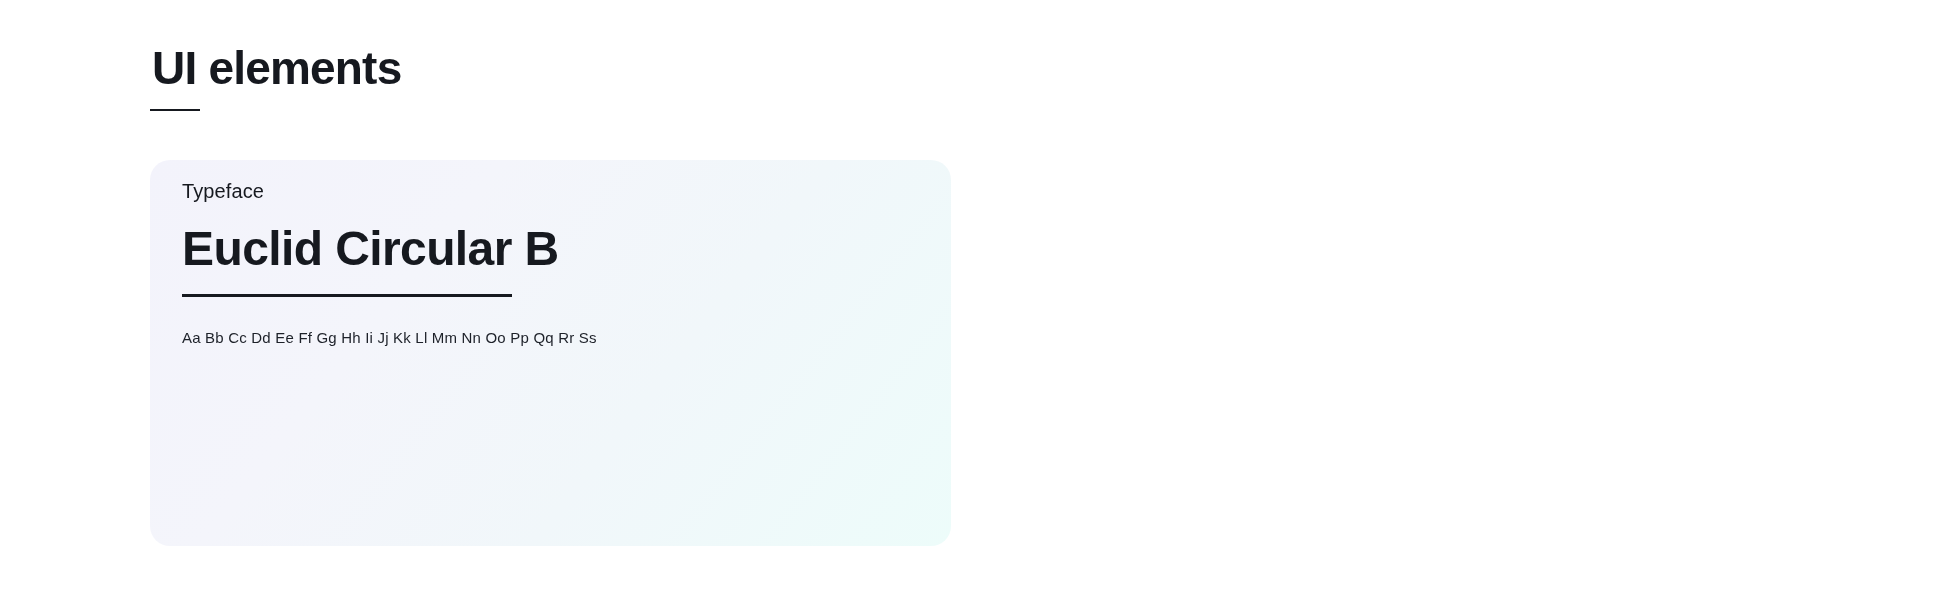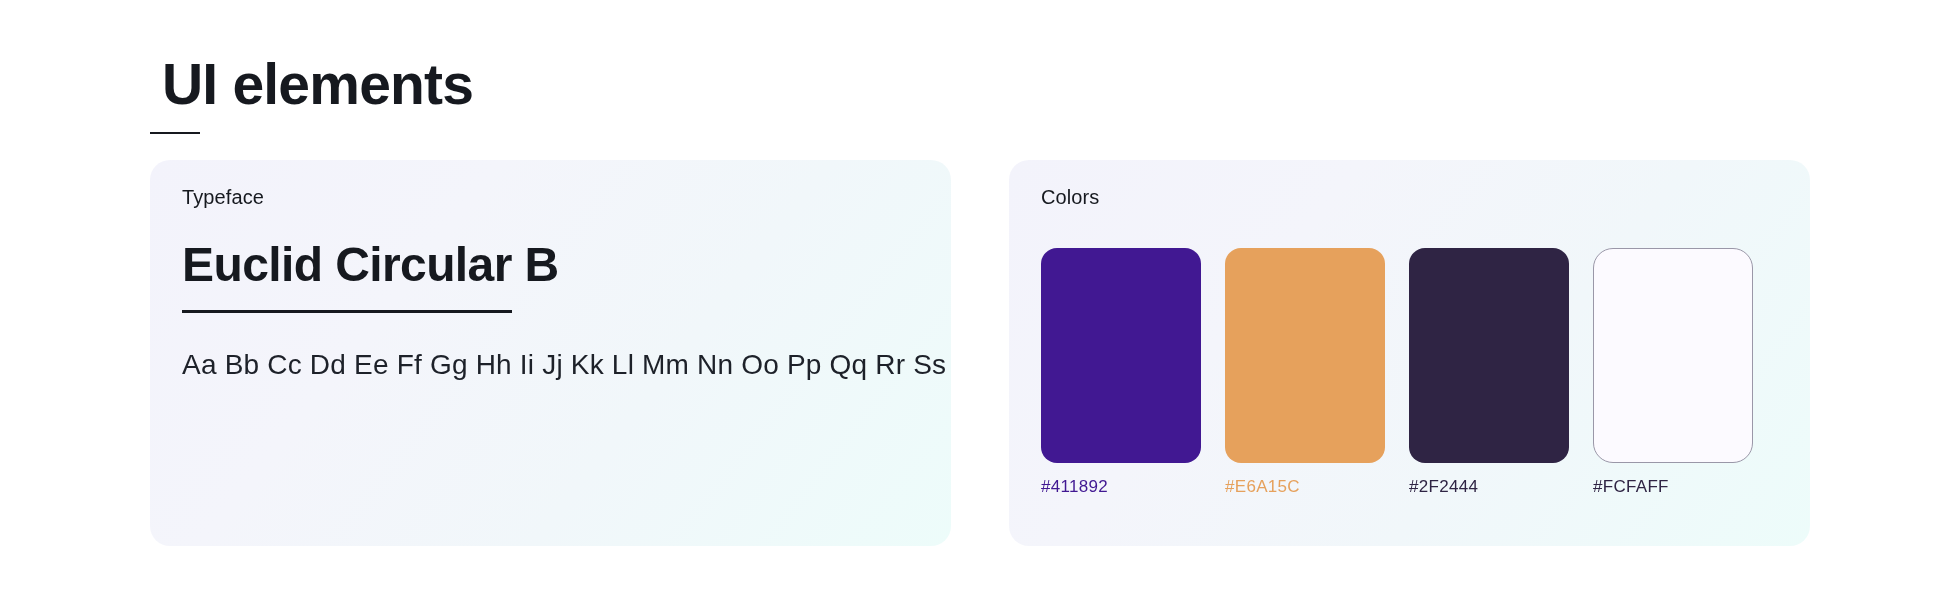--- a/index.html
+++ b/index.html
@@ -22,26 +22,26 @@
     height: 596px;
   }
 
   
   .section-head {
     position: absolute;
     left: 150px;
     top: 40px;
   }
   .section-title {
-    font-size: 57px;
+    font-size: 46px;
     font-weight: 700;
     letter-spacing: -0.8px;
     color: #16191f;
     line-height: 1.15;
-    margin: 12px;
+    margin: 2px;
     white-space: nowrap;
   }
   .section-rule {
     width: 50px;
     height: 2px;
     background: #16191f;
     margin-top: 14px;
   }
 
   
@@ -63,32 +63,32 @@
     background: linear-gradient(128deg,
                 #f3f3fb 0%,
                 #f4f5fb 32%,
                 #f1f7fa 62%,
                 #edfcfa 100%);
     overflow: hidden;
   }
   .card-label {
     position: absolute;
     left: 32px;
-    top: 26px;
+    top: 20px;
     font-size: 20px;
     font-weight: 400;
     color: #16191f;
     letter-spacing: 0.1px;
   }
 
   
   .typeface-body {
     position: absolute;
     left: 32px;
-    top: 76px;
+    top: 60px;
     right: 32px;
   }
   .typeface-name {
     font-size: 48px;
     font-weight: 700;
     letter-spacing: -0.6px;
     color: #16191f;
     line-height: 1.2;
     margin: 0;
     white-space: nowrap;
@@ -96,21 +96,21 @@
   .typeface-rule {
     width: 330px;
     height: 3px;
     background: #16191f;
     margin-top: 16px;
   }
   .specimen {
     margin-top: 28px;
   }
   .specimen-line {
-    font-size: 28px;
+    font-size: 15px;
     font-weight: 400;
     color: #1d2129;
     line-height: 1.68;
     letter-spacing: 0.2px;
     white-space: nowrap;
   }
   .specimen-line.digits {
     letter-spacing: 1.6px;
   }
 
@@ -161,37 +161,15 @@
       <div class="typeface-body">
         <div class="typeface-name">Euclid Circular B</div>
         <div class="typeface-rule"></div>
 
         <div class="specimen">
           <div class="specimen-line">Aa Bb Cc Dd Ee Ff Gg Hh Ii Jj Kk Ll Mm Nn Oo Pp Qq Rr Ss</div>
         </div>
       </div>
     </div>
 
-    <div class="card">
-      <div class="card-label">Colors</div>
-
-      <div class="swatch-row" id="swatch-row">
-          <div class="swatch-cell">
-            <div class="swatch-chip" style="background: rgb(65, 24, 146);"></div>
-            <div class="swatch-hex" style="color: rgb(65, 24, 146);">#411892</div>
-          </div>
-          <div class="swatch-cell">
-            <div class="swatch-chip" style="background: rgb(230, 161, 92);"></div>
-            <div class="swatch-hex" style="color: rgb(230, 161, 92);">#E6A15C</div>
-          </div>
-          <div class="swatch-cell">
-            <div class="swatch-chip" style="background: rgb(47, 36, 68);"></div>
-            <div class="swatch-hex" style="color: rgb(47, 36, 68);">#2F2444</div>
-          </div>
-          <div class="swatch-cell">
-            <div class="swatch-chip outlined" style="background: rgb(252, 250, 255);"></div>
-            <div class="swatch-hex" style="color: rgb(47, 36, 68);">#FCFAFF</div>
-          </div>
-        </div>
-    </div>
 
   </div>
 </div>
 
 </body></html>

